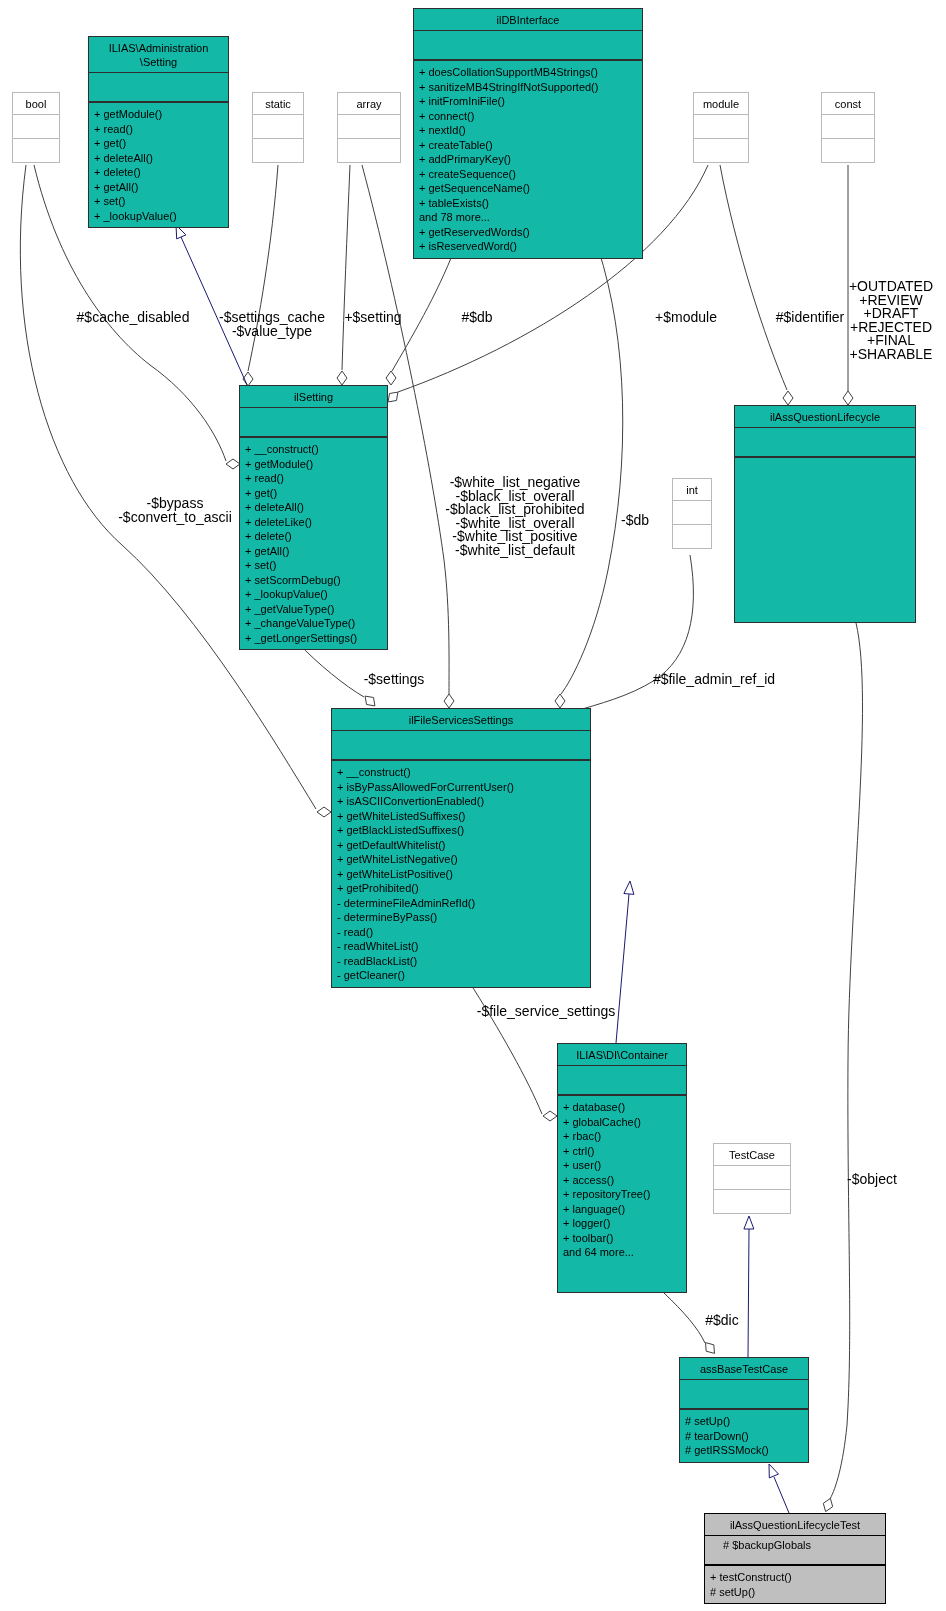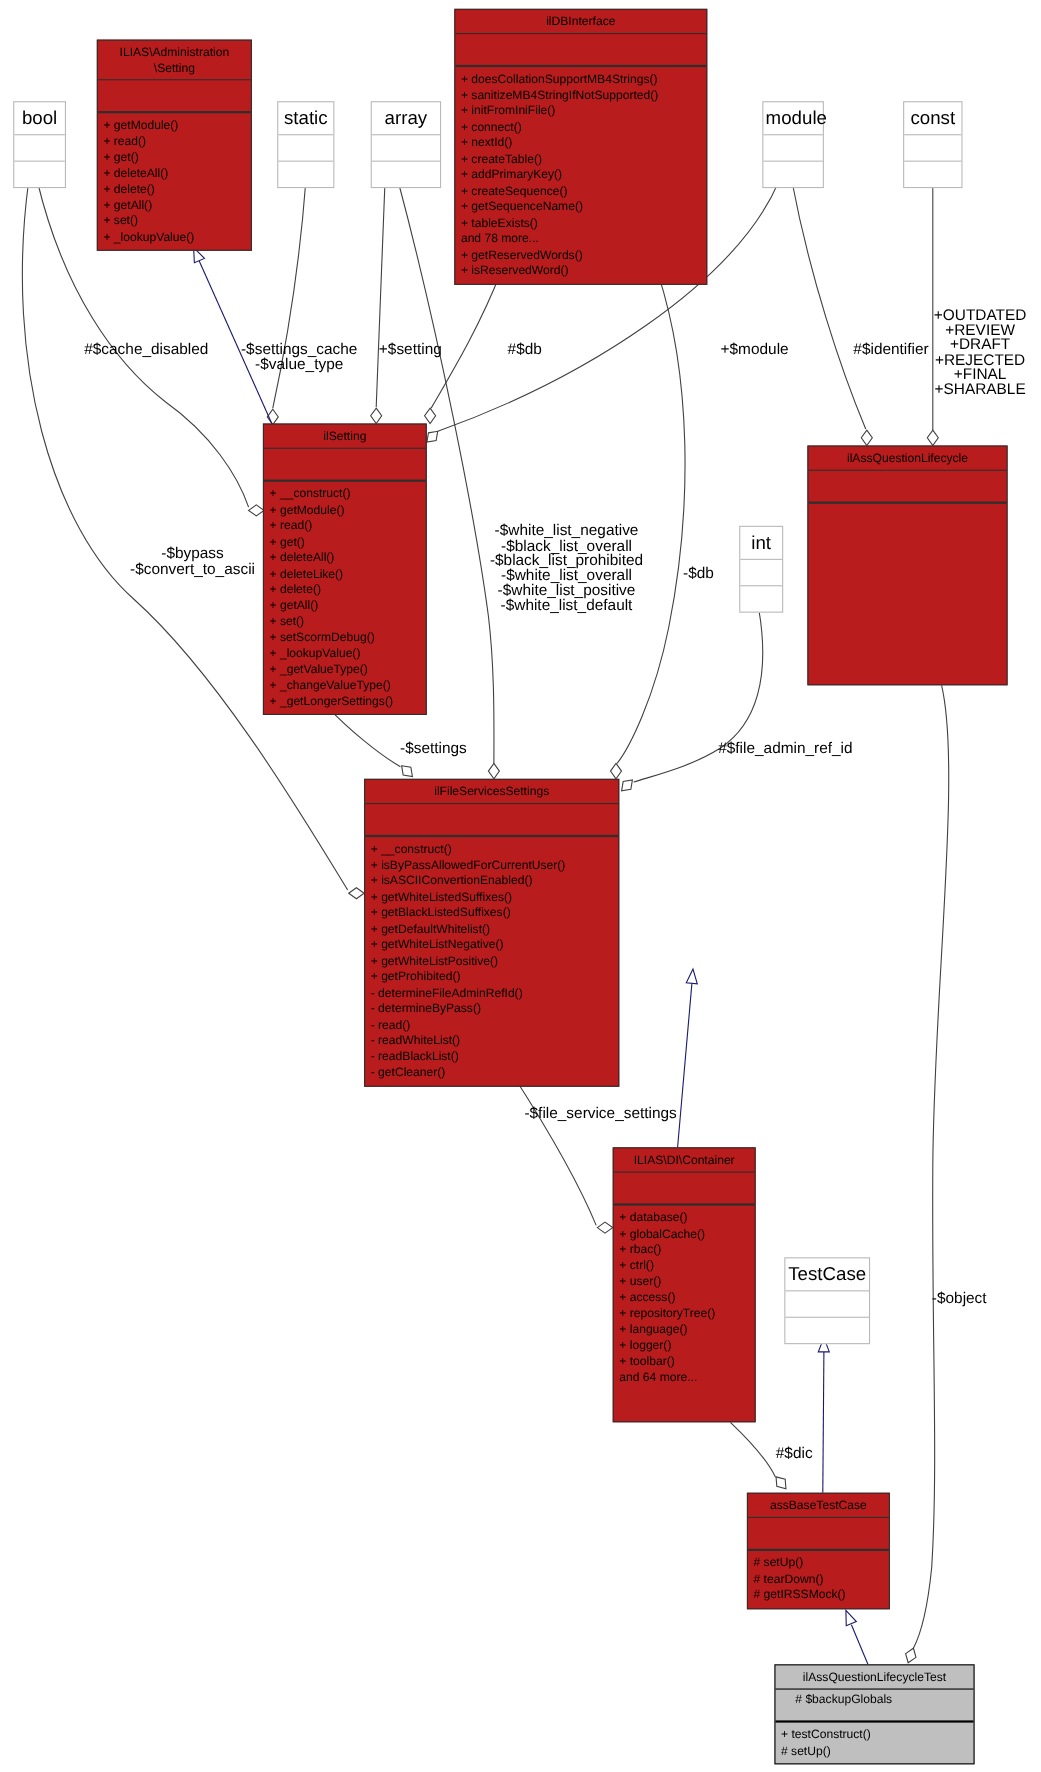--- a/index.html
+++ b/index.html
@@ -4,42 +4,42 @@
 <style>
   html,body{margin:0;padding:0;background:#ffffff;}
   #canvas{
     position:relative;width:946px;height:1611px;background:#ffffff;
     font-family:"Liberation Sans","DejaVu Sans",sans-serif;color:#000;
     overflow:hidden;
   }
   svg.edges{position:absolute;left:0;top:0;}
   
   .cls{
-    position:absolute;background:#b91c1c;border:1px solid #2e2e2e;
+    position:absolute;background:#14b8a6;border:1px solid #2e2e2e;
     display:flex;flex-direction:column;font-size:11px;box-sizing:border-box;
   }
   .cls-title{
     text-align:center;padding:4px 4px 3px 4px;border-bottom:1px solid #2e2e2e;
     white-space:pre-line;line-height:14px;
   }
   .cls-attrs{
     min-height:24px;border-bottom:2px solid #2e2e2e;white-space:pre-line;
     padding:2px 18px;line-height:14px;
   }
   .cls-methods{
     flex:1;padding:4px 5px;white-space:pre-line;line-height:14.5px;
   }
   
   .cls.hl{background:#bfbfbf;border-color:#000;}
   .cls.hl .cls-title{border-color:#000;}
   .cls.hl .cls-attrs{border-bottom-width:2px;border-color:#000;}
   
   .prim{
     position:absolute;background:#ffffff;border:1px solid #b9b9b9;
-    font-size:17px;box-sizing:border-box;
+    font-size:11px;box-sizing:border-box;
   }
   .prim-title{text-align:center;padding:5px 2px 4px 2px;}
   .prim-row{height:23px;border-top:1px solid #b9b9b9;}
   
   .elabel{
     position:absolute;transform:translate(-50%,-50%);
     white-space:pre-line;text-align:center;font-size:14px;line-height:13.5px;
   }
 </style>
 </head>
@@ -181,21 +181,21 @@
 + _getValueType()
 + _changeValueType()
 + _getLongerSettings()</div>
   </div>
 
   <div class="cls" style="left:734px;top:405px;width:182px;min-height:218px">
     <div class="cls-title">ilAssQuestionLifecycle</div>
     <div class="cls-attrs"></div>
   </div>
 
-  <div class="cls" style="left:331px;top:708px;width:232px;min-height:272px">
+  <div class="cls" style="left:331px;top:708px;width:260px;min-height:272px">
     <div class="cls-title">ilFileServicesSettings</div>
     <div class="cls-attrs"></div>
     <div class="cls-methods">+ __construct()
 + isByPassAllowedForCurrentUser()
 + isASCIIConvertionEnabled()
 + getWhiteListedSuffixes()
 + getBlackListedSuffixes()
 + getDefaultWhitelist()
 + getWhiteListNegative()
 + getWhiteListPositive()

